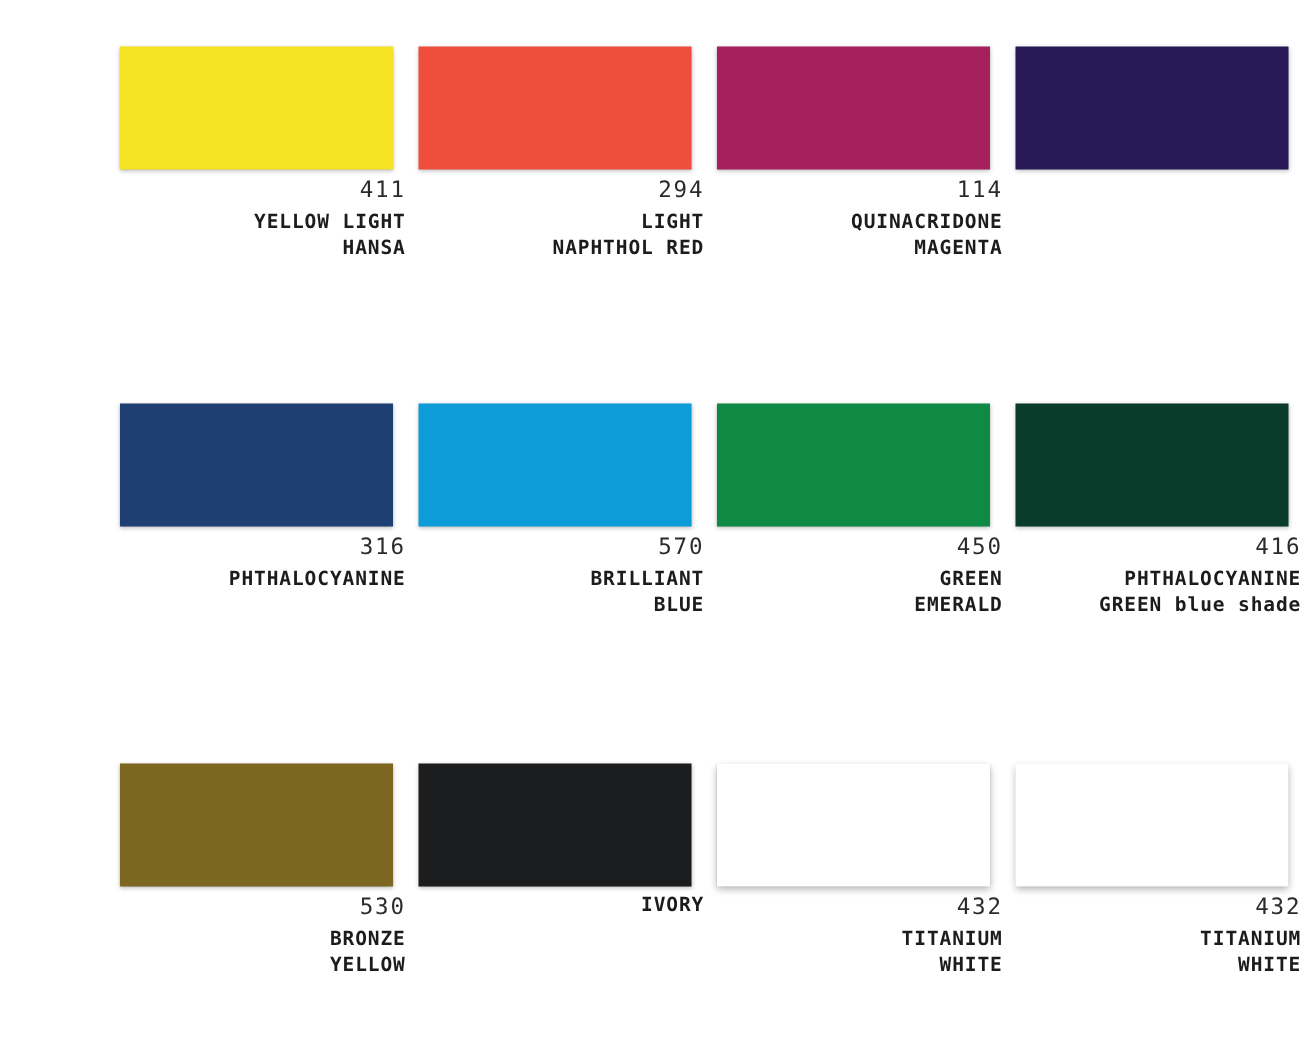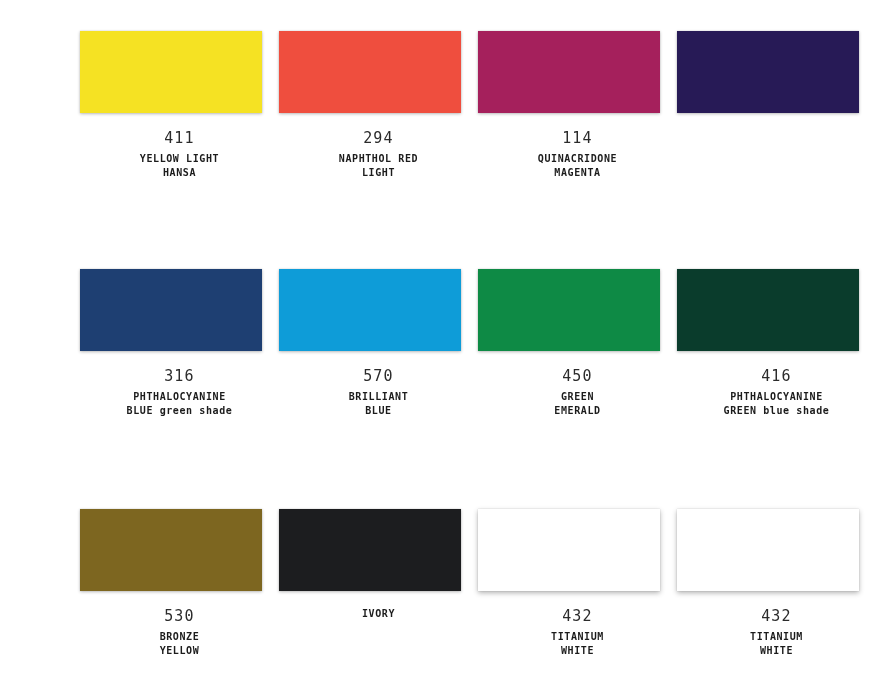--- a/index.html
+++ b/index.html
@@ -61,36 +61,36 @@
   .chip.white-chip {
     background: #ffffff;
     box-shadow: 0 2px 5px rgba(0,0,0,0.30), 0 0 1px rgba(0,0,0,0.22);
   }
 
   
   .row-3 .chip.white-chip { height: 82px; }
 
   .label-block {
     width: 182px;
-    text-align: center;
-    margin-top: 18px;
+    text-align: right;
+    margin-top: 6px;
     line-height: 1.0;
   }
 
   .code {
     font-size: 15px;
     font-weight: 400;
     letter-spacing: 1.2px;
     color: #2b2b2b;
     display: block;
     margin-bottom: 8px;
   }
 
   .name {
-    font-size: 10px;
+    font-size: 13px;
     font-weight: 700;
     letter-spacing: 0.6px;
     color: #1c1c1c;
     display: block;
     margin-bottom: 4px;
     white-space: nowrap;
   }
 
   .name.lower {
     text-transform: none;
@@ -107,22 +107,22 @@
       <div class="label-block">
         <span class="code">411</span>
         <span class="name">YELLOW LIGHT</span>
         <span class="name">HANSA</span>
       </div>
     </div>
     <div class="swatch-cell">
       <div class="chip" style="background: rgb(239, 78, 62);"></div>
       <div class="label-block">
         <span class="code">294</span>
+        <span class="name">LIGHT</span>
         <span class="name">NAPHTHOL RED</span>
-        <span class="name">LIGHT</span>
       </div>
     </div>
     <div class="swatch-cell">
       <div class="chip" style="background: rgb(165, 32, 92);"></div>
       <div class="label-block">
         <span class="code">114</span>
         <span class="name">QUINACRIDONE</span>
         <span class="name">MAGENTA</span>
       </div>
     </div>
@@ -130,21 +130,20 @@
       <div class="chip" style="background: rgb(39, 26, 86);"></div>
     </div>
   </div>
 
   <div class="swatch-row row-2">
     <div class="swatch-cell">
       <div class="chip" style="background: rgb(30, 63, 114);"></div>
       <div class="label-block">
         <span class="code">316</span>
         <span class="name">PHTHALOCYANINE</span>
-        <span class="name lower">BLUE green shade</span>
       </div>
     </div>
     <div class="swatch-cell">
       <div class="chip" style="background: rgb(14, 156, 216);"></div>
       <div class="label-block">
         <span class="code">570</span>
         <span class="name">BRILLIANT</span>
         <span class="name">BLUE</span>
       </div>
     </div>

